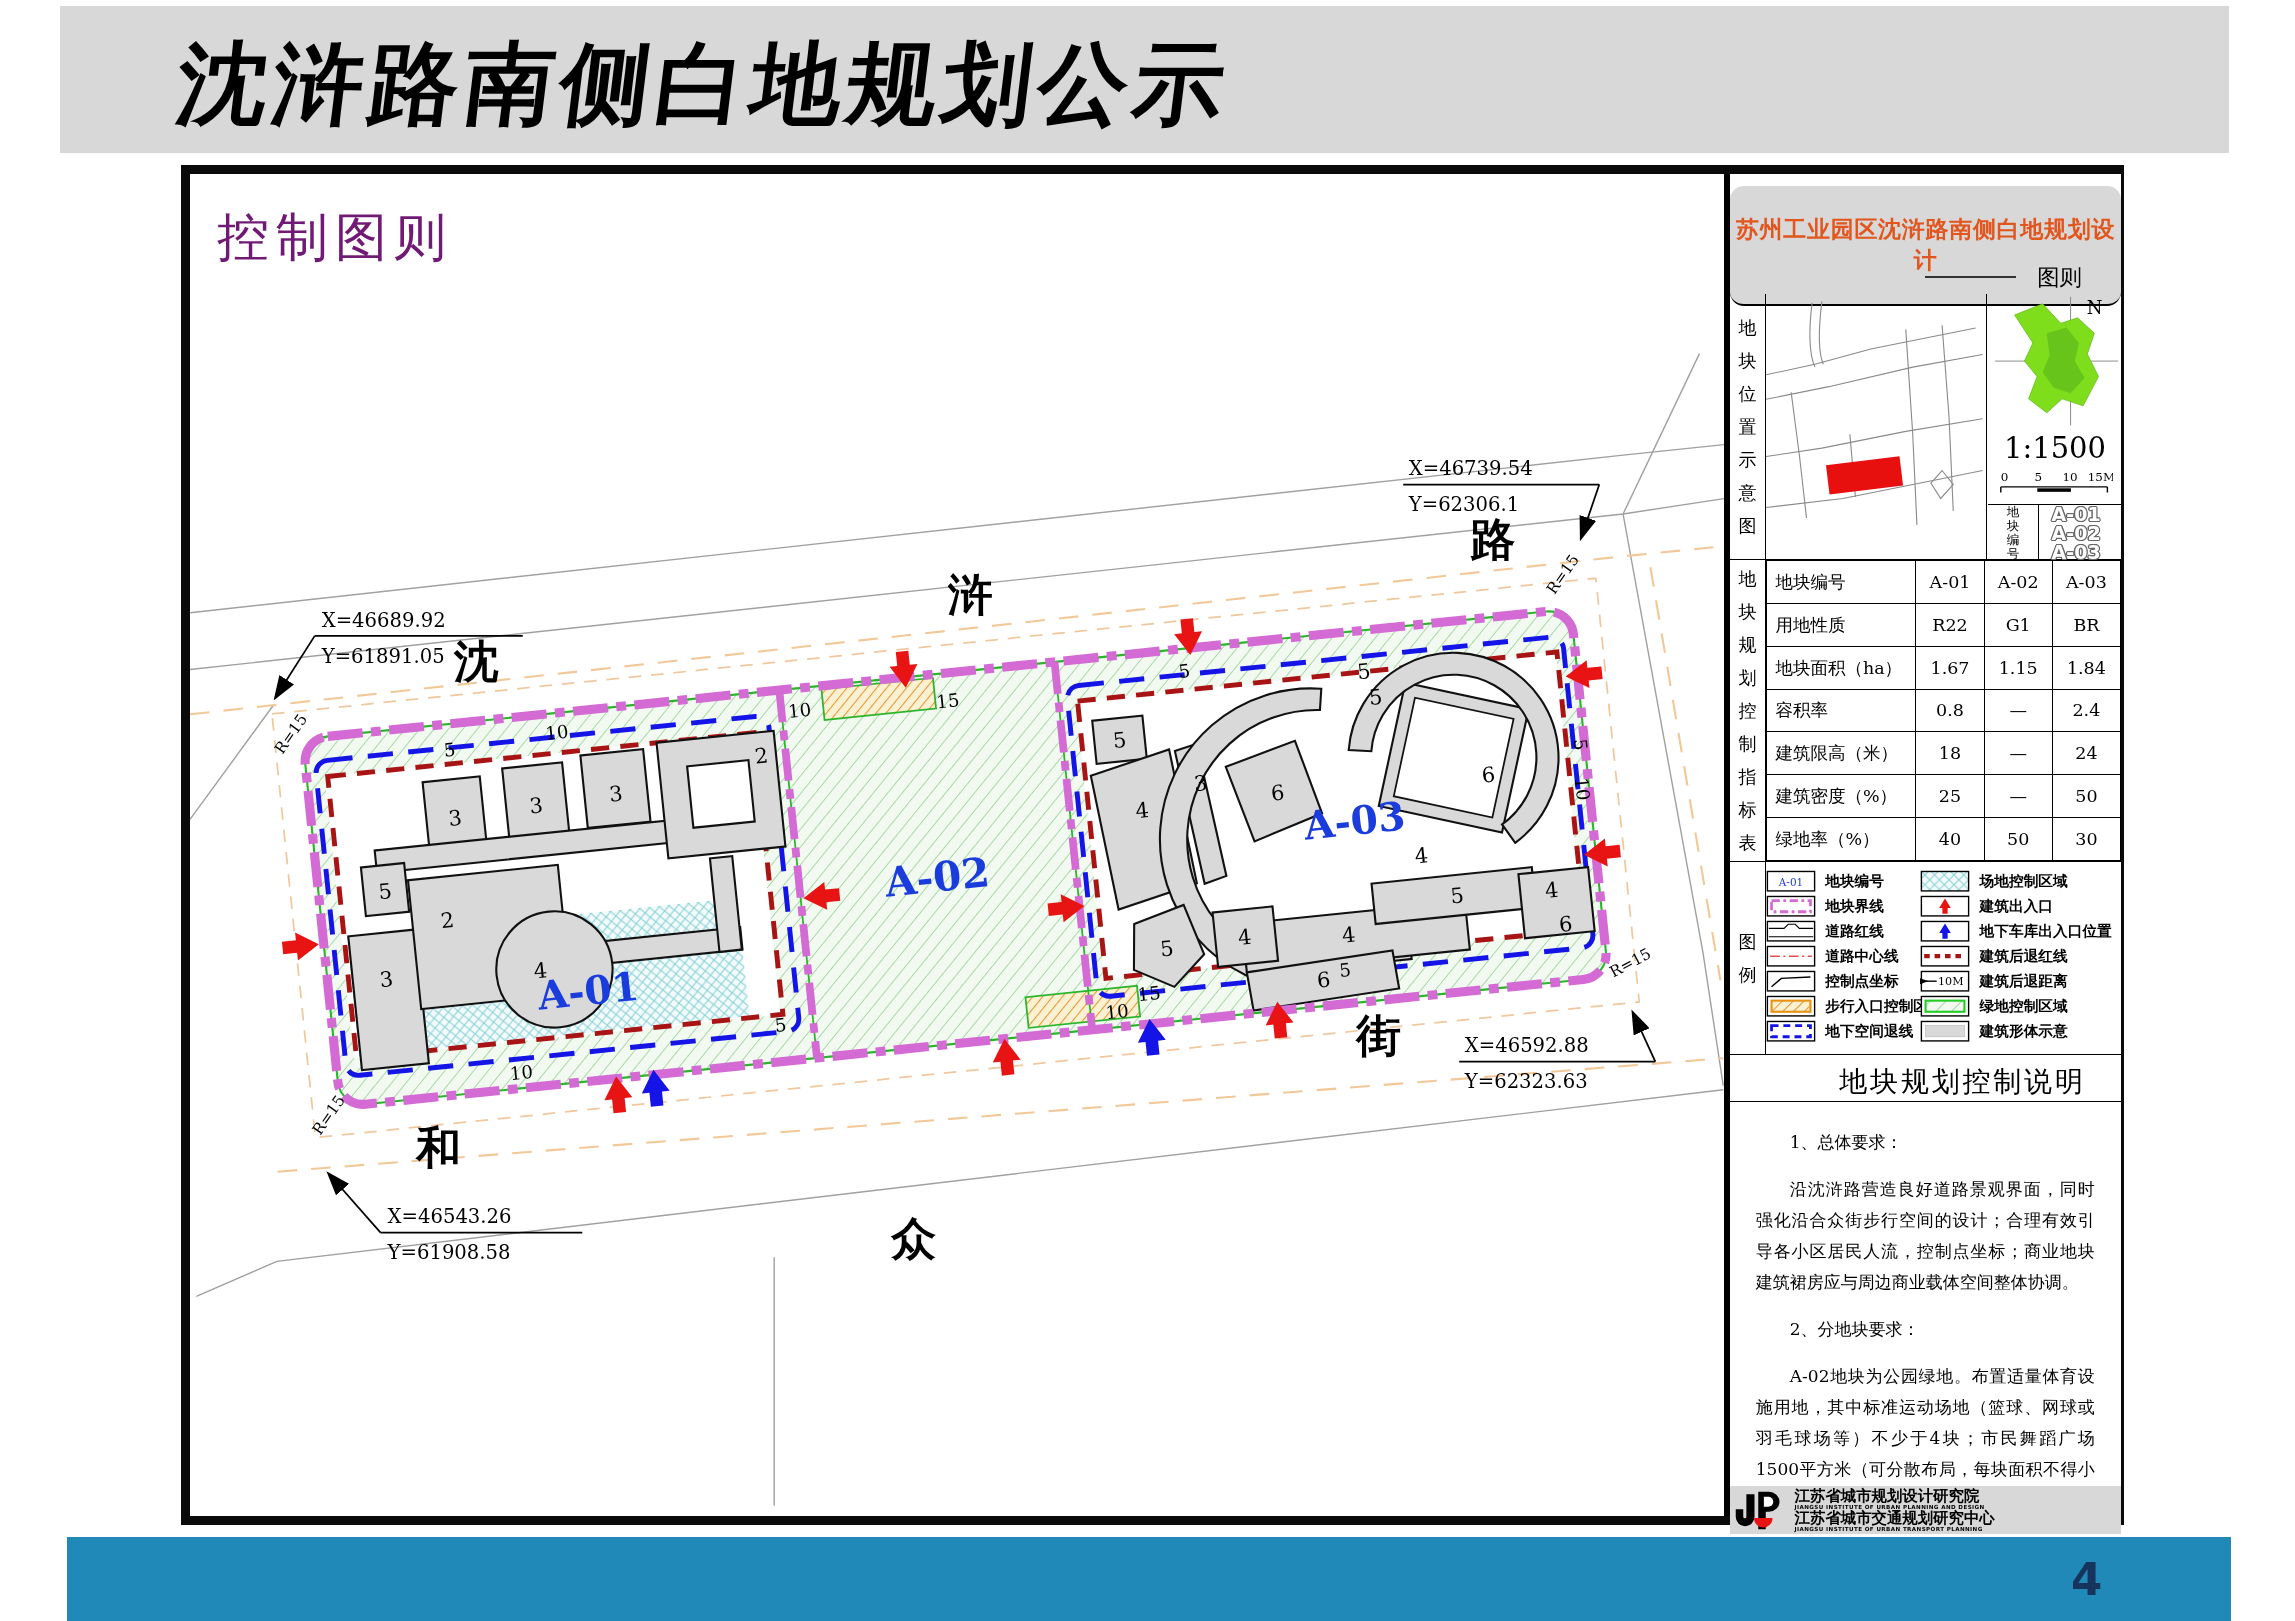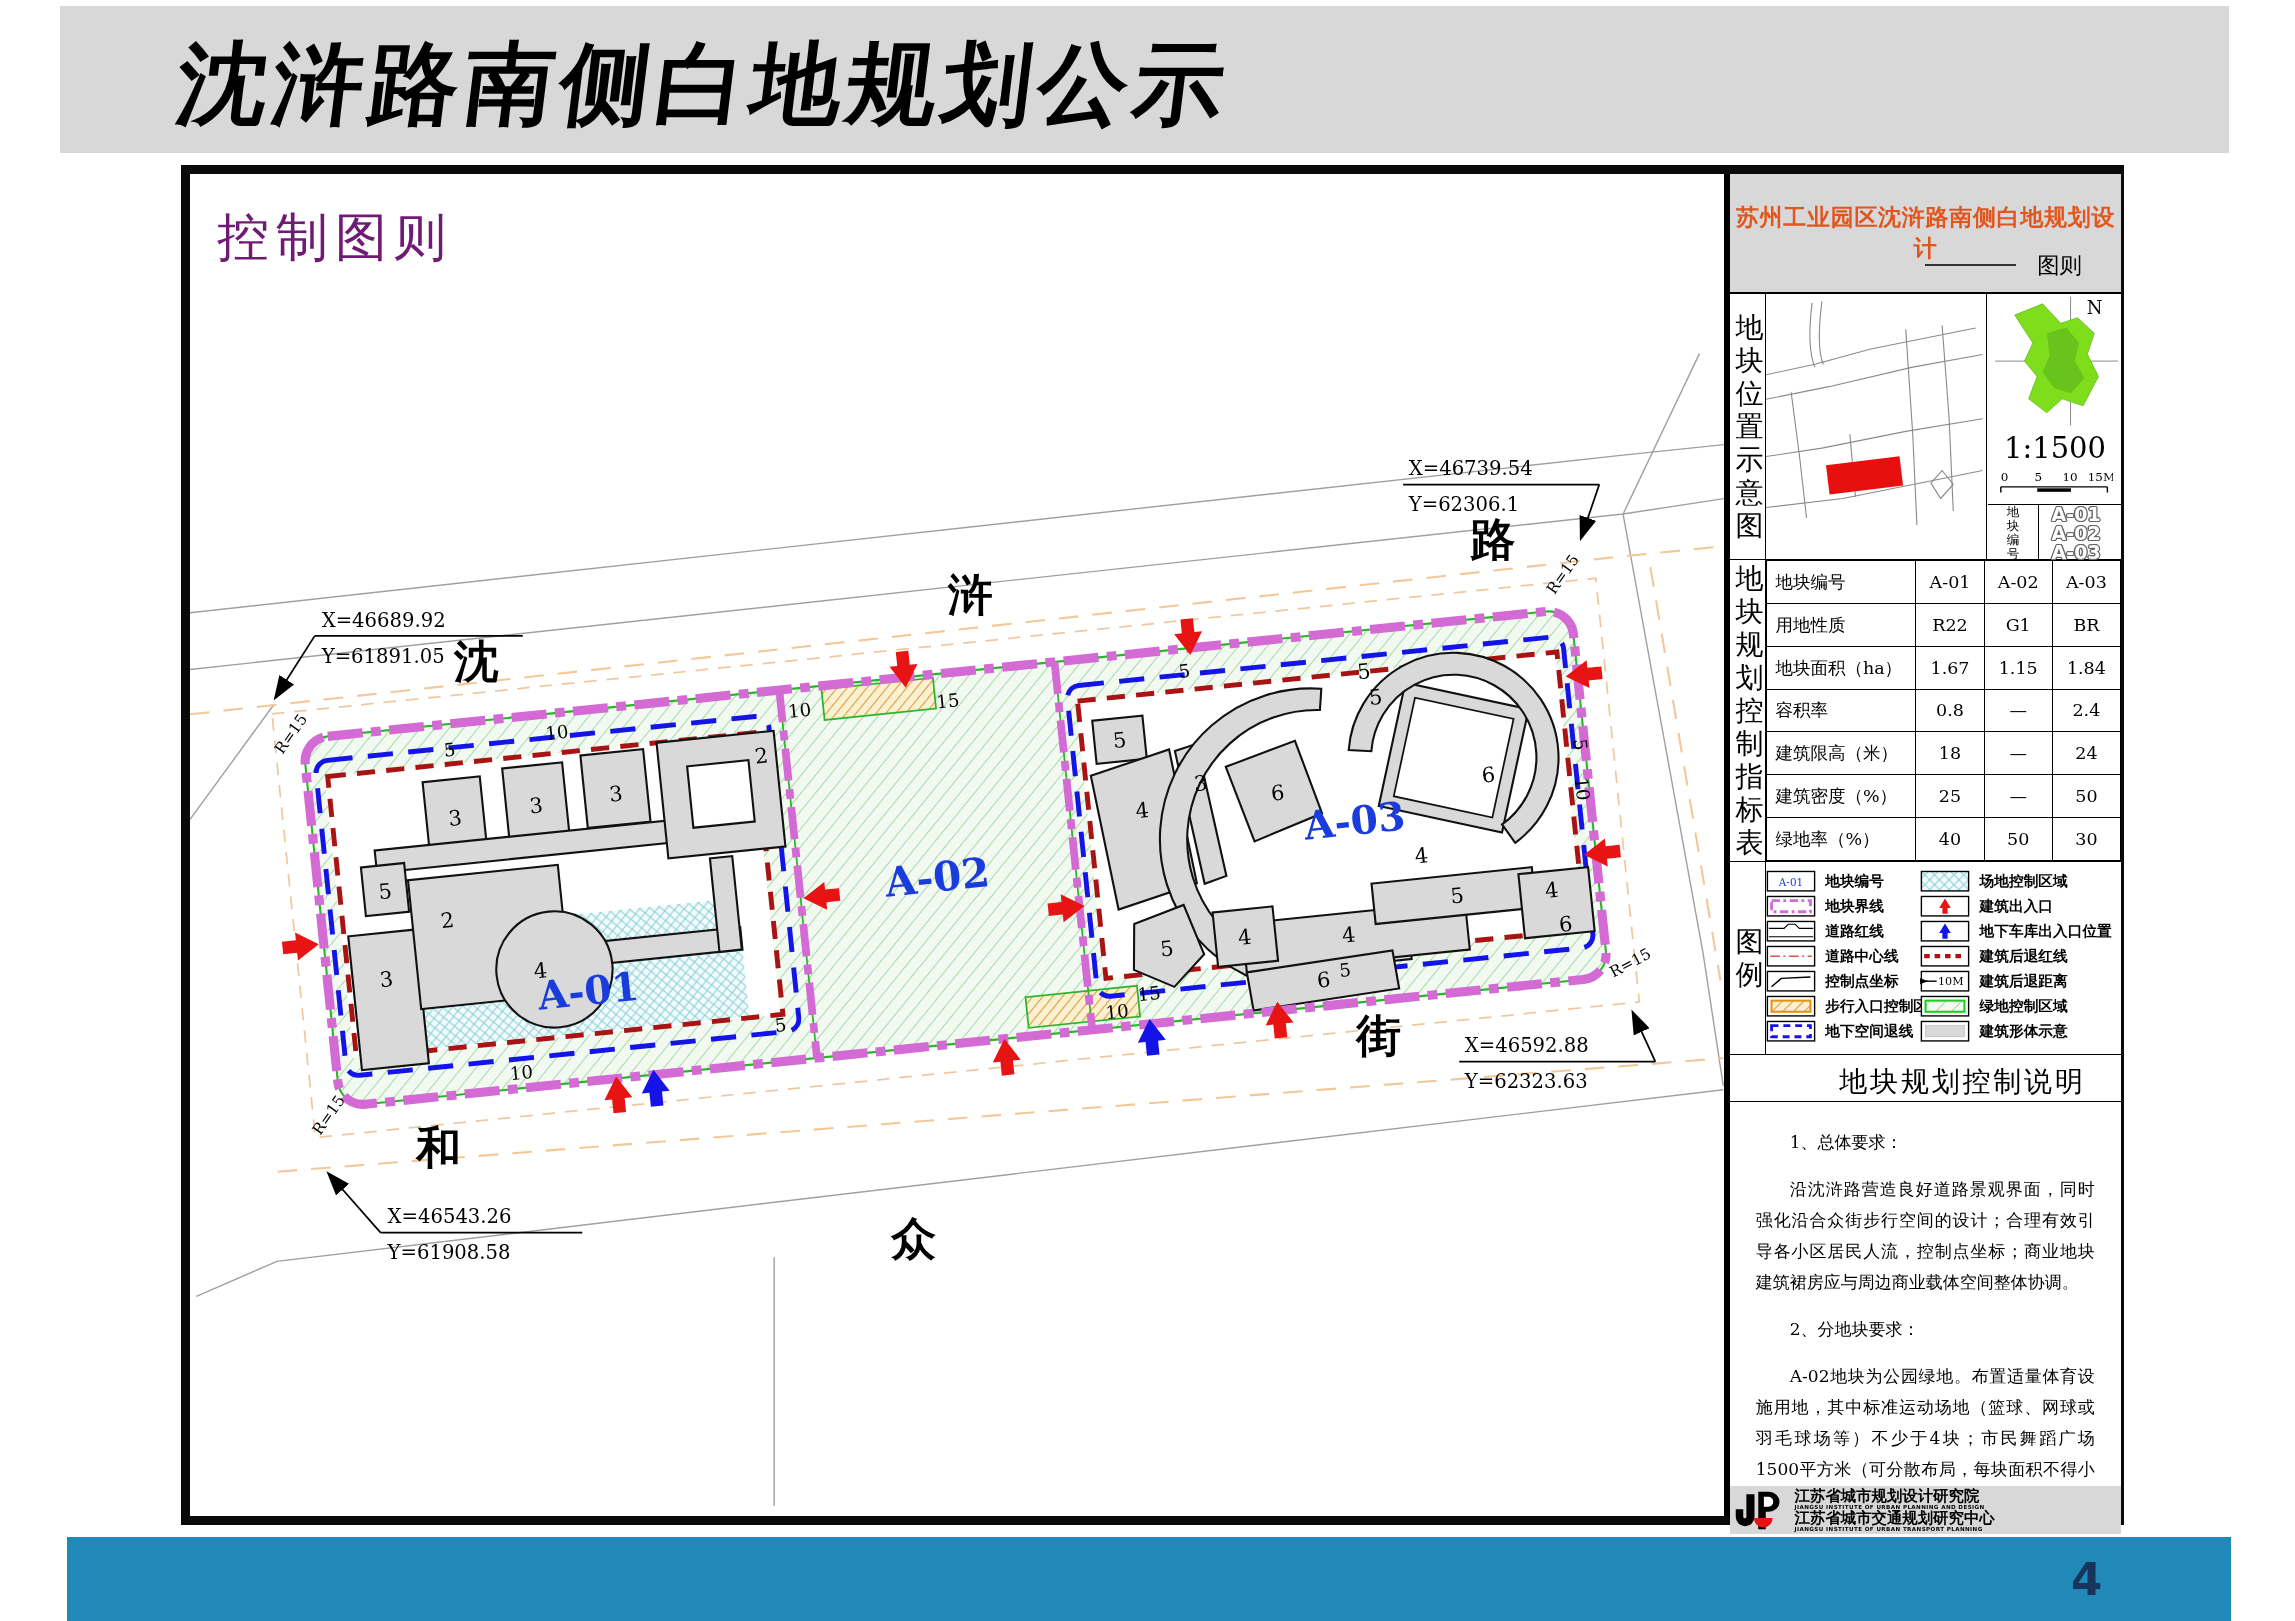--- a/index.html
+++ b/index.html
@@ -10,28 +10,28 @@
   .header-title{position:absolute;left:118px;top:18px;font-size:90px;font-weight:bold;color:#000;
        font-family:"DejaVu Serif",serif;transform:skewX(-7deg);letter-spacing:5.6px;white-space:nowrap;}
   .header-time{position:absolute;left:1331px;top:71px;font-size:40px;font-weight:bold;color:#000;white-space:nowrap;}
   
   .sheet{position:absolute;left:181px;top:165px;width:1925px;height:1342px;border:9.8px solid #0a0a0a;background:#fff;}
   .map-title{position:absolute;left:217px;top:203px;font-size:52px;color:#701a75;letter-spacing:7px;font-weight:500;}
   .map-svg{position:absolute;left:190px;top:175px;}
   
   .sidebar{position:absolute;left:1724px;top:174px;width:391px;height:1342px;border-left:6.3px solid #000;background:#fff;}
   .sb{position:absolute;left:0;width:100%;box-sizing:border-box;}
-  .sb-header{top:0;height:120px;background:#d8d8d8;border-bottom:2.1px solid #000;}
+  .sb-header{top:12px;height:120px;background:#d8d8d8;border-bottom:2.1px solid #000;border-radius:14px;}
   .sb-proj{position:absolute;left:0;top:28px;width:100%;text-align:center;font-size:23px;font-weight:bold;
        color:#e2551c;font-family:"DejaVu Serif",serif;letter-spacing:0.7px;}
   .sb-rule{position:absolute;right:105px;top:90px;width:91px;border-top:2.1px solid #333;}
   .sb-sheetlabel{position:absolute;right:39px;top:76px;font-size:22.4px;color:#000;font-family:"DejaVu Serif",serif;}
   .vstrip{position:absolute;left:0;top:0;height:100%;width:35px;border-right:1.4px solid #000;
        display:flex;align-items:center;justify-content:center;}
-  .vstrip>div{width:24px;word-break:break-all;line-height:33px;text-align:center;font-size:28px;
+  .vstrip>div{width:24px;word-break:break-all;line-height:33px;text-align:center;font-size:18px;
        font-family:"DejaVu Serif",serif;}
   .sb-loc{top:120px;height:266px;border-bottom:1.4px solid #000;}
   .loc-sketch{position:absolute;left:36px;top:0;width:220px;height:100%;border-right:1.4px solid #000;}
   .loc-right{position:absolute;left:258px;top:0;width:134px;height:100%;}
   .compassN{position:absolute;right:19.6px;top:2.8px;font-size:18px;font-family:"DejaVu Serif",serif;}
   .loc-scale{position:absolute;left:0;top:137px;width:100%;text-align:center;font-size:29px;
        font-family:"DejaVu Serif",serif;}
   .scalebar{position:absolute;left:9.8px;top:176px;}
   .minibox{position:absolute;left:0;top:210px;width:100%;height:56px;border-top:1.4px solid #000;display:flex;}
   .minibox .mb-l{width:50px;border-right:1.4px solid #000;display:flex;align-items:center;justify-content:center;}

